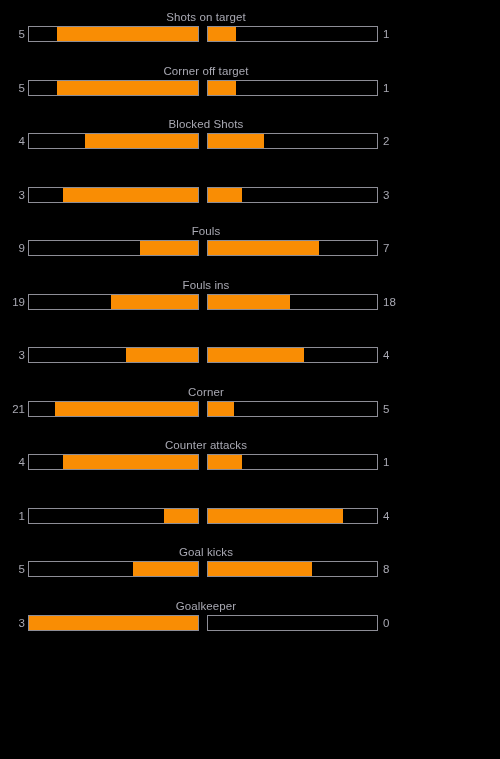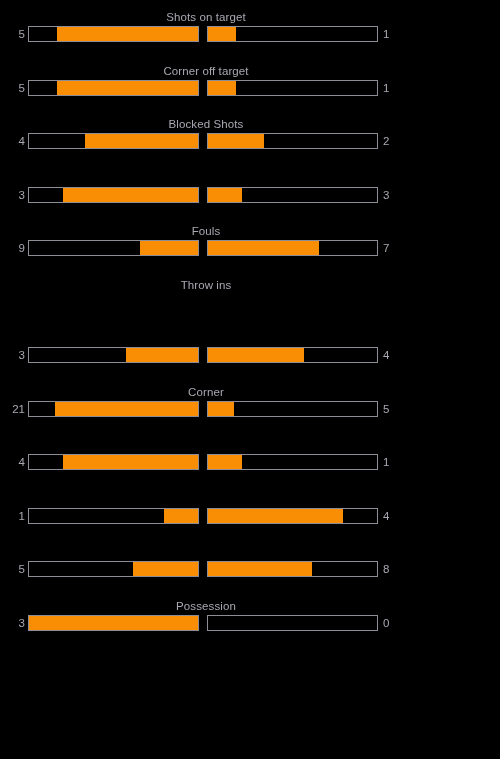--- a/index.html
+++ b/index.html
@@ -151,21 +151,31 @@
         <div class="bar-track left-track">
           <div class="bar-fill from-right" style="width: 34.6%;"></div>
         </div>
         <div class="bar-track right-track">
           <div class="bar-fill from-left" style="width: 65.4%;"></div>
         </div>
         <div class="val-label right">7</div>
       </div>
     </div>
     <div class="stat-row">
-      <div class="stat-title">Throw ins</div>
+      <div class="stat-title">Fouls ins</div>
+      <div class="bar-line">
+        <div class="val-label left">19</div>
+        <div class="bar-track left-track">
+          <div class="bar-fill from-right" style="width: 51.4%;"></div>
+        </div>
+        <div class="bar-track right-track">
+          <div class="bar-fill from-left" style="width: 48.6%;"></div>
+        </div>
+        <div class="val-label right">18</div>
+      </div>
     </div>
     <div class="stat-row">
       <div class="bar-line">
         <div class="val-label left">3</div>
         <div class="bar-track left-track">
           <div class="bar-fill from-right" style="width: 42.9%;"></div>
         </div>
         <div class="bar-track right-track">
           <div class="bar-fill from-left" style="width: 57.1%;"></div>
         </div>
@@ -179,20 +189,21 @@
         <div class="bar-track left-track">
           <div class="bar-fill from-right" style="width: 84.8%;"></div>
         </div>
         <div class="bar-track right-track">
           <div class="bar-fill from-left" style="width: 15.2%;"></div>
         </div>
         <div class="val-label right">5</div>
       </div>
     </div>
     <div class="stat-row">
+      <div class="stat-title">Counter attacks</div>
       <div class="bar-line">
         <div class="val-label left">4</div>
         <div class="bar-track left-track">
           <div class="bar-fill from-right" style="width: 80%;"></div>
         </div>
         <div class="bar-track right-track">
           <div class="bar-fill from-left" style="width: 20%;"></div>
         </div>
         <div class="val-label right">1</div>
       </div>
@@ -203,33 +214,34 @@
         <div class="bar-track left-track">
           <div class="bar-fill from-right" style="width: 20%;"></div>
         </div>
         <div class="bar-track right-track">
           <div class="bar-fill from-left" style="width: 80%;"></div>
         </div>
         <div class="val-label right">4</div>
       </div>
     </div>
     <div class="stat-row">
+      <div class="stat-title">Goal kicks</div>
       <div class="bar-line">
         <div class="val-label left">5</div>
         <div class="bar-track left-track">
           <div class="bar-fill from-right" style="width: 38.5%;"></div>
         </div>
         <div class="bar-track right-track">
           <div class="bar-fill from-left" style="width: 61.5%;"></div>
         </div>
         <div class="val-label right">8</div>
       </div>
     </div>
     <div class="stat-row">
-      <div class="stat-title">Possession</div>
+      <div class="stat-title">Goalkeeper</div>
       <div class="bar-line">
         <div class="val-label left">3</div>
         <div class="bar-track left-track">
           <div class="bar-fill from-right" style="width: 100%;"></div>
         </div>
         <div class="bar-track right-track">
           <div class="bar-fill from-left" style="width: 0%;"></div>
         </div>
         <div class="val-label right">0</div>
       </div>

